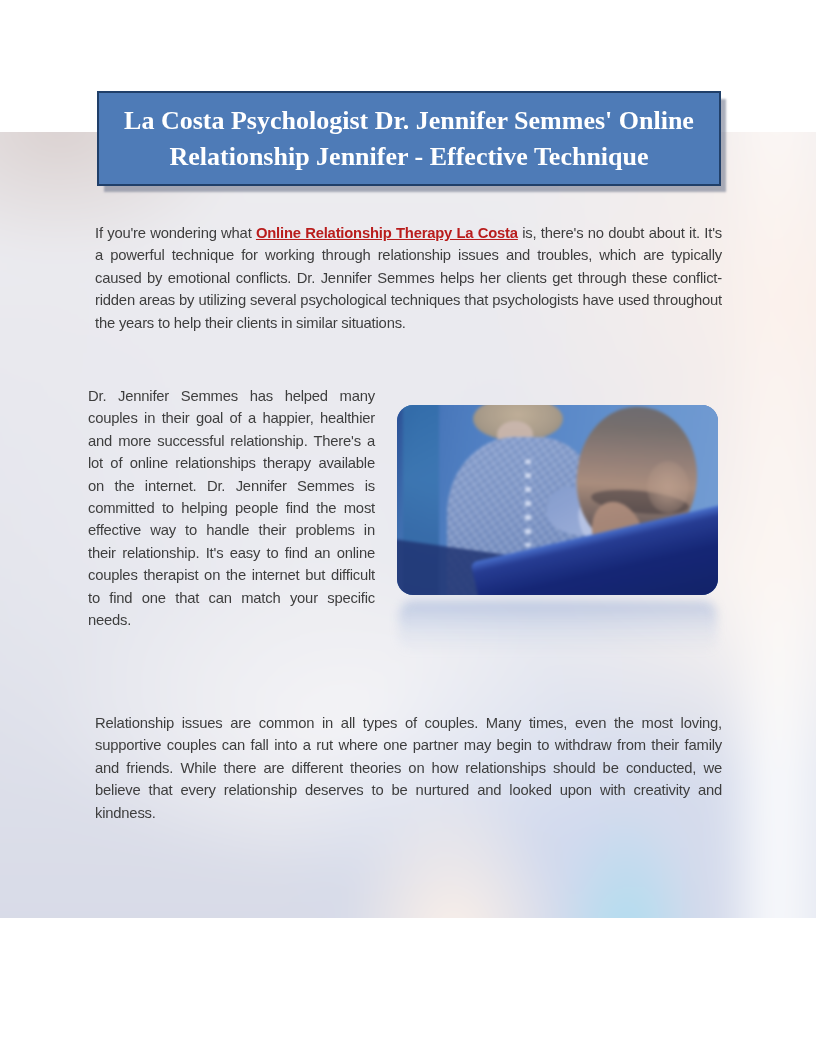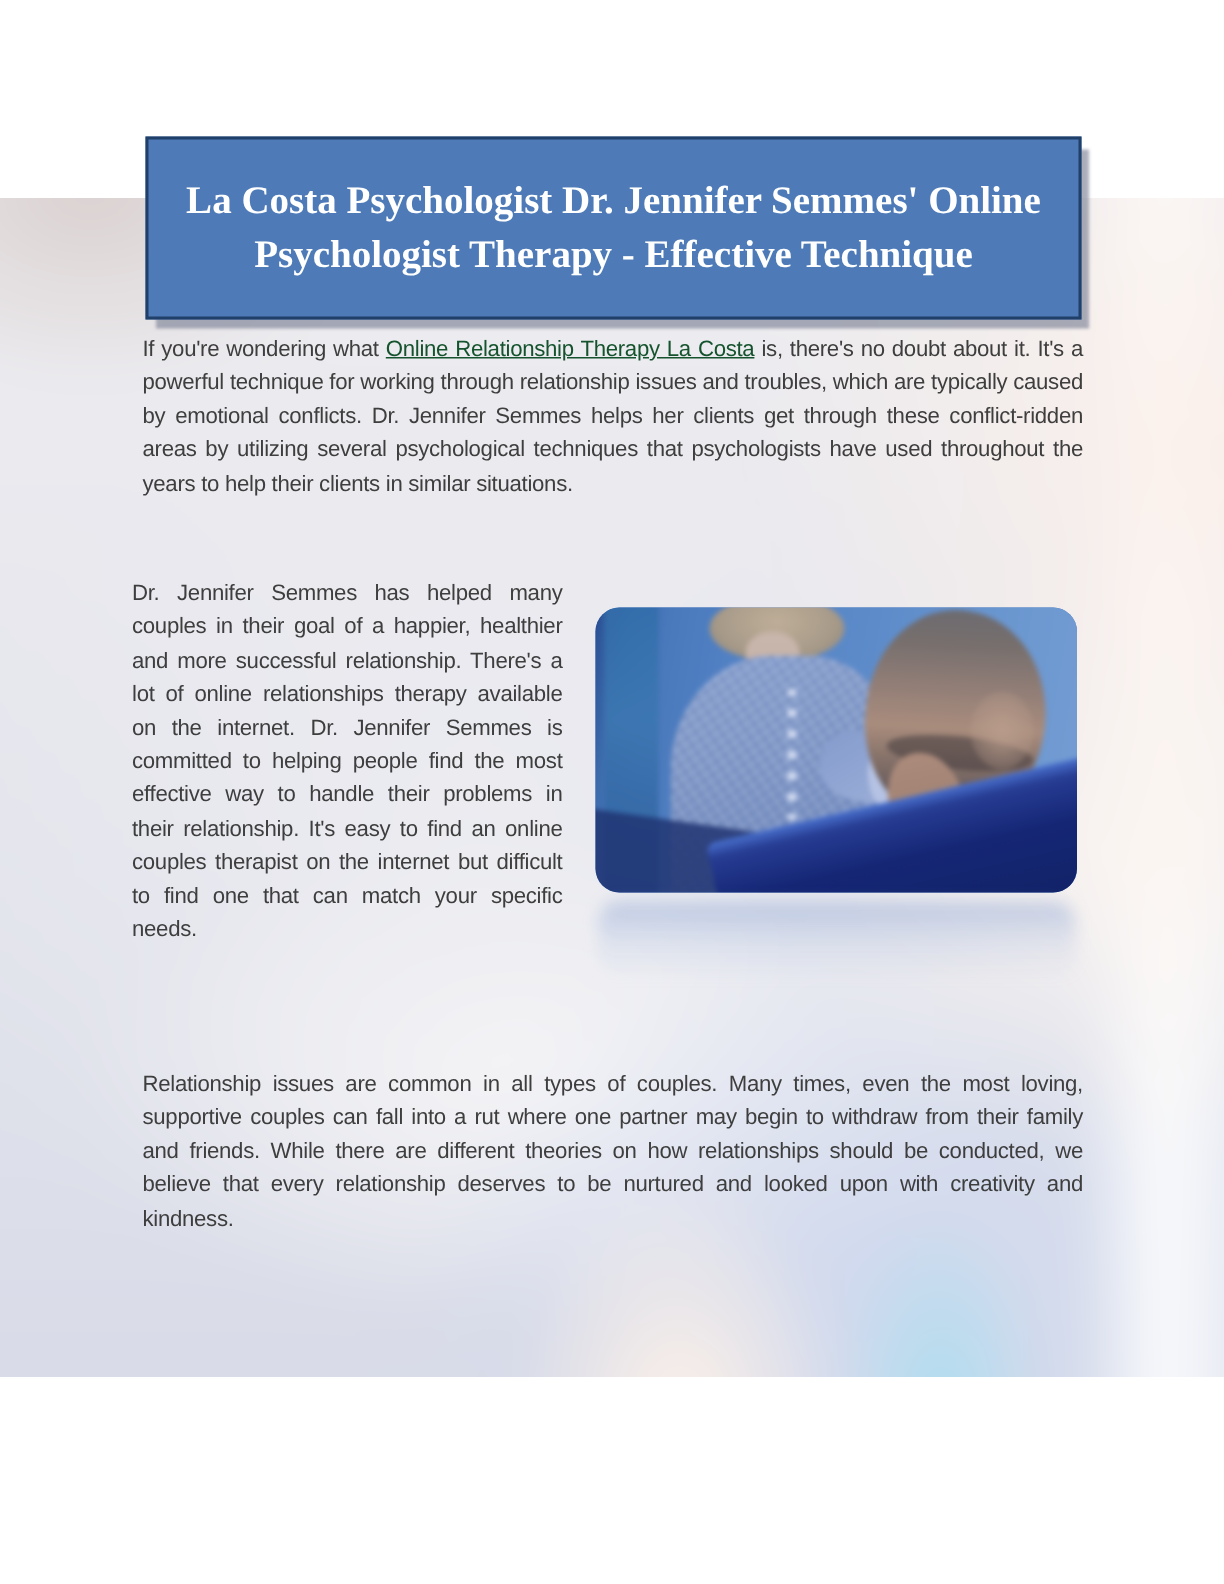--- a/index.html
+++ b/index.html
@@ -19,39 +19,39 @@
       radial-gradient(320px 280px at 88% 55%, rgba(252,246,242,0.9) 0%, rgba(252,246,242,0) 75%),
       linear-gradient(90deg, rgba(255,255,255,0) 84%, rgba(255,255,255,0.9) 90%, rgba(244,246,250,0.6) 95%, rgba(214,220,236,0.45) 100%),
       radial-gradient(430px 330px at 70% 88%, rgba(205,216,240,0.75) 0%, rgba(205,216,240,0) 75%),
       radial-gradient(420px 210px at 45% 72%, rgba(248,247,248,0.85) 0%, rgba(248,247,248,0) 75%),
       radial-gradient(520px 420px at 40% 55%, rgba(238,238,242,0.8) 0%, rgba(238,238,242,0) 75%),
       linear-gradient(180deg, #efeef0 0%, #e8e8ee 35%, #e0e2eb 65%, #d7dae7 100%);
   }
 
   
   .title-banner{
-    position:absolute;left:97px;top:91px;width:624px;height:122px;box-sizing:border-box;
+    position:absolute;left:97px;top:91px;width:624px;height:95px;box-sizing:border-box;
     background:#4e7bb7;border:2px solid #203f69;
     box-shadow:6px 7px 2px -1px rgba(125,130,150,0.65);
     display:flex;flex-direction:column;justify-content:center;align-items:center;
   }
   .title-banner .t-line{
     font-family:"Liberation Serif",serif;font-weight:bold;font-size:26px;line-height:36px;
     color:#ffffff;text-align:center;white-space:nowrap;
   }
 
   
   .para{
     position:absolute;color:#3e3e3e;font-size:14.8px;line-height:22.4px;
     letter-spacing:-0.2px;text-align:justify;margin:0;
   }
   .para-intro{left:95px;top:222px;width:627px;}
   .para-middle{left:88px;top:385px;width:287px;}
   .para-closing{left:95px;top:712px;width:627px;}
-  .doc-link{color:#14532d;font-weight:normal;text-decoration:underline;cursor:pointer;}
+  .doc-link{color:#b91c1c;font-weight:bold;text-decoration:underline;cursor:pointer;}
 
   
   .photo{
     position:absolute;left:397px;top:405px;width:321px;height:190px;
     border-radius:16px;overflow:hidden;background:#4f7ec1;
   }
   .photo-scene{position:absolute;inset:-8px;filter:blur(1.8px);}
   .photo-scene>div{position:absolute;}
   .ph-bg{inset:0;background:linear-gradient(100deg,#16337e 0%,#2c5496 4%,#3f6fae 9%,#4a7abc 16%,#5585c6 30%,#6190cc 55%,#6f9bd2 75%,#7aa4d6 100%);}
   .ph-teal{left:14px;top:0;width:36px;height:100%;background:linear-gradient(180deg,#2f6da8 0%,#3a78b0 40%,#2a5a98 100%);opacity:.85;}
@@ -88,21 +88,21 @@
 <body>
 
 <div class="page">
 
   <div class="bg-wash">
     <div class="bg-wash-inner"></div>
   </div>
 
   <div class="title-banner">
     <div class="t-line">La Costa Psychologist Dr. Jennifer Semmes' Online</div>
-    <div class="t-line">Psychologist Therapy - Effective Technique</div>
+    <div class="t-line">Relationship Jennifer - Effective Technique</div>
   </div>
 
   <p class="para para-intro"><span>If you're wondering what </span><a class="doc-link">Online Relationship Therapy La Costa</a><span> is, there's no doubt about it. It's a powerful technique for working through relationship issues and troubles, which are typically caused by emotional conflicts. Dr. Jennifer Semmes helps her clients get through these conflict-ridden areas by utilizing several psychological techniques that psychologists have used throughout the years to help their clients in similar situations.</span></p>
 
   <p class="para para-middle">Dr. Jennifer Semmes has helped many couples in their goal of a happier, healthier and more successful relationship. There's a lot of online relationships therapy available on the internet. Dr. Jennifer Semmes is committed to helping people find the most effective way to handle their problems in their relationship. It's easy to find an online couples therapist on the internet but difficult to find one that can match your specific needs.</p>
 
   <div class="photo" aria-label="Blue-tinted photo of a woman standing behind a man who is using a laptop">
     <div class="photo-scene">
       <div class="ph-bg"></div>
       <div class="ph-teal"></div>

